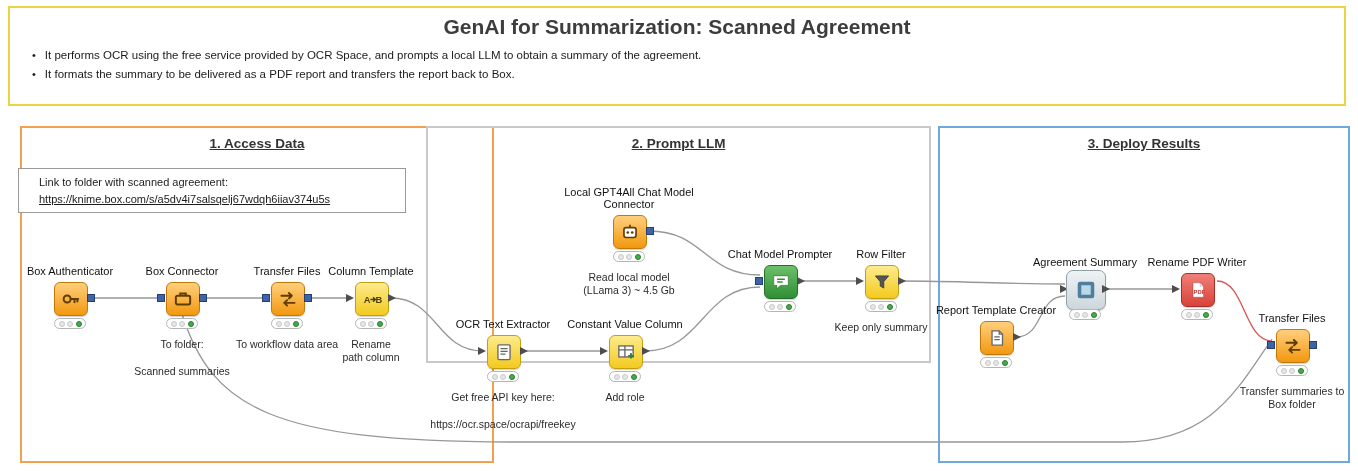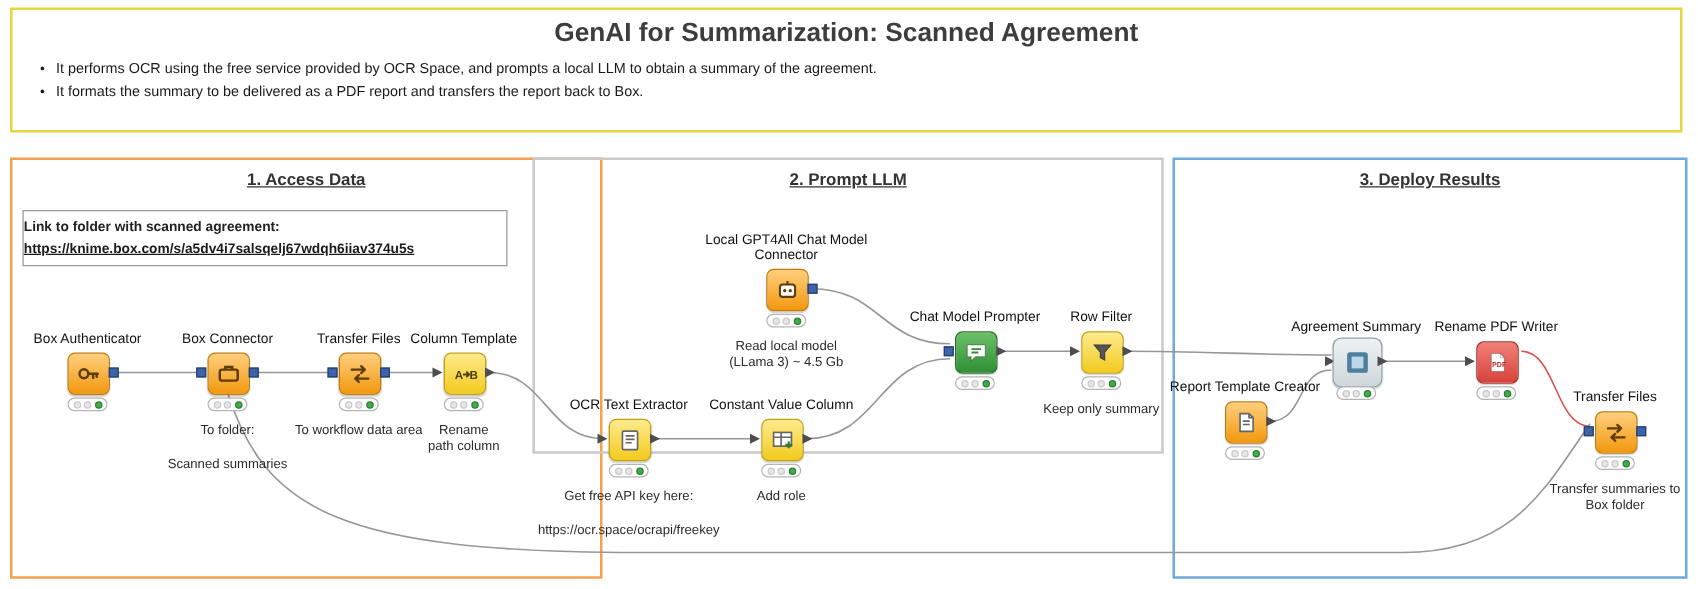--- a/index.html
+++ b/index.html
@@ -25,22 +25,22 @@
   .section{
     position:absolute;border:2px solid #ccc;box-sizing:border-box;background:transparent;z-index:1;
   }
   .section-title{
     text-align:center;font-weight:bold;font-size:13.5px;color:#333;
     text-decoration:underline;margin-top:8px;
   }
   
   .link-box{
     position:absolute;left:18px;top:168px;width:388px;box-sizing:border-box;
-    border:1px solid #9a9a9a;background:#fff;padding:7px 0;z-index:3;
-    font-size:11px;color:#222;font-weight:bold;
+    border:1px solid #9a9a9a;background:#fff;padding:7px 20px;z-index:3;
+    font-size:11px;color:#222;
   }
   .link-box a{display:inline-block;margin-top:5px;}
   
   svg.wires{position:absolute;left:0;top:0;z-index:2;pointer-events:none;}
   svg.wires path{pointer-events:stroke;}
   
   .node{position:absolute;z-index:4;width:0;height:0;}
   .node-label{
     position:absolute;bottom:20px;left:-75px;width:150px;text-align:center;
     font-size:11px;font-weight:normal;color:#111;white-space:pre-line;line-height:1.15;
@@ -84,21 +84,21 @@
 
 <div class="banner" style="border-color: rgb(231, 214, 63);">
   <div class="banner-title">GenAI for Summarization: Scanned Agreement</div>
   <ul>
       <li><span>It performs OCR using the free service provided by OCR Space, and prompts a local LLM to obtain a summary of the agreement.</span></li>
       <li><span>It formats the summary to be delivered as a PDF report and transfers the report back to Box.</span></li>
     </ul>
 </div>
 
 <div>
-    <div class="section" style="left: 8px; top: 126px; width: 474px; height: 337px; border-color: rgb(242, 161, 78);">
+    <div class="section" style="left: 20px; top: 126px; width: 474px; height: 337px; border-color: rgb(242, 161, 78);">
     <div class="section-title">1. Access Data</div>
   </div>
     <div class="section" style="left: 426px; top: 126px; width: 505px; height: 237px; border-color: rgb(201, 201, 201);">
     <div class="section-title">2. Prompt LLM</div>
   </div>
     <div class="section" style="left: 938px; top: 126px; width: 412px; height: 337px; border-color: rgb(111, 168, 220);">
     <div class="section-title">3. Deploy Results</div>
   </div>
   </div>
 

